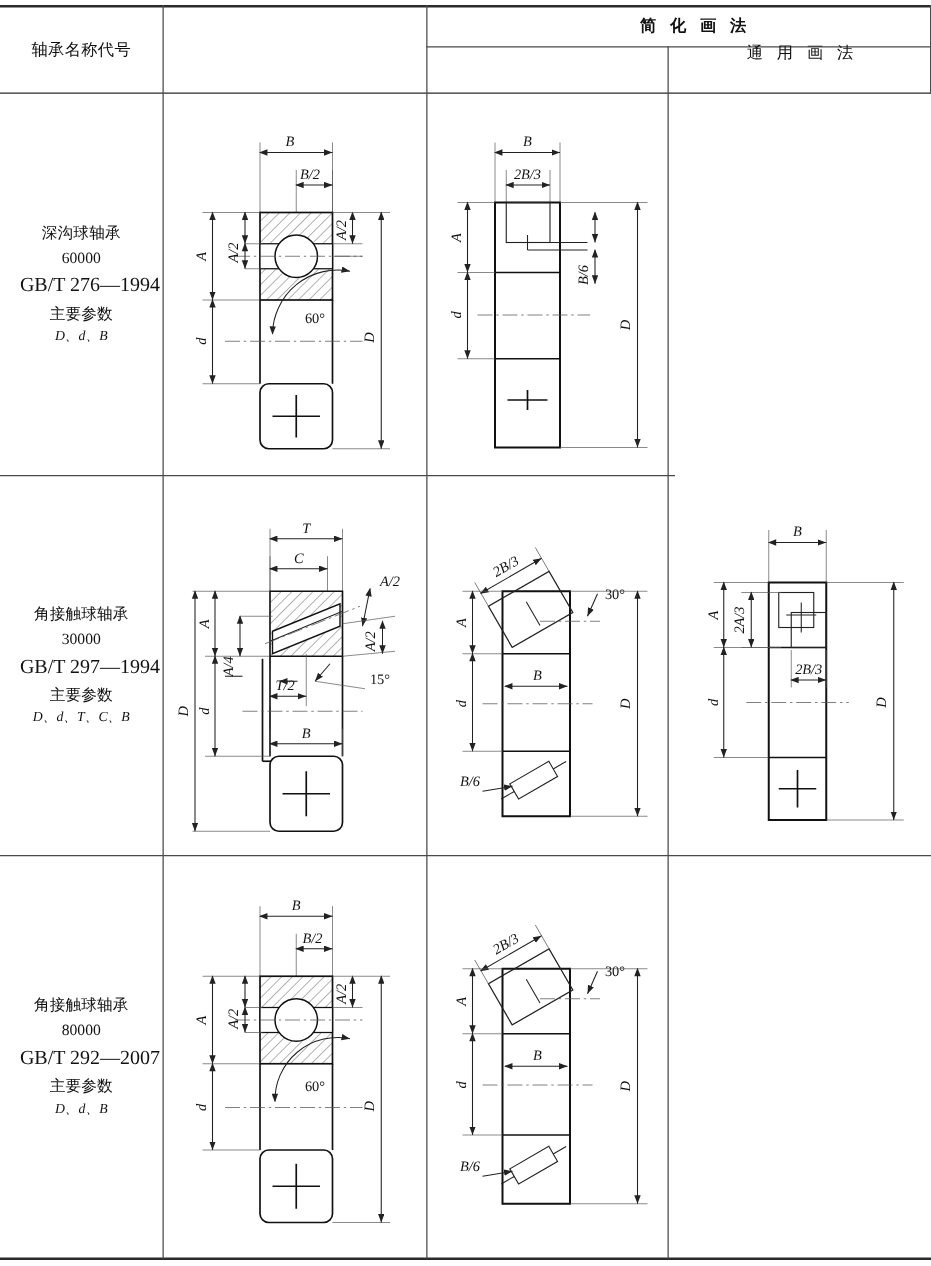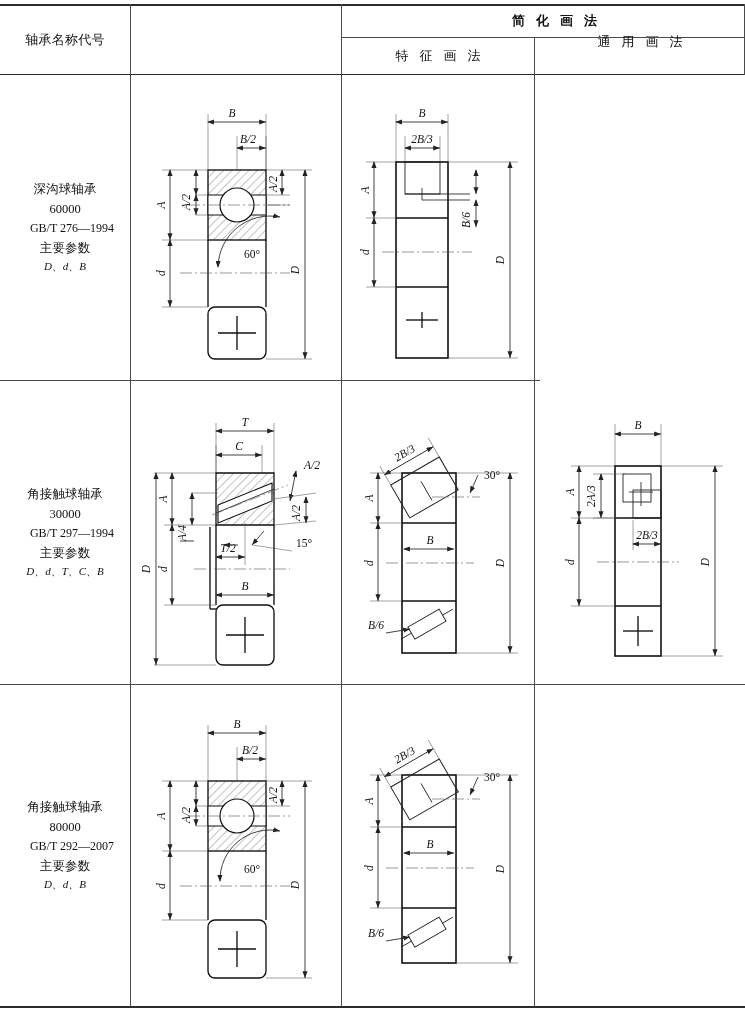--- a/index.html
+++ b/index.html
@@ -14,21 +14,21 @@
 
   
   .hdr{position:absolute;display:flex;align-items:center;justify-content:center;
        font-size:13px;letter-spacing:.30em;text-indent:.30em;color:#111;}
 
   
   .namecell{position:absolute;left:0;width:130px;display:flex;flex-direction:column;
             align-items:center;justify-content:center;gap:2px;font-size:12px;line-height:1.45;color:#111;}
   .namecell .cn{font-size:12.5px;letter-spacing:.01em;}
   .namecell .code{font-size:12.5px;}
-  .namecell .std{font-size:12px;margin-left:14px;}
+  .namecell .std{font-size:16px;margin-left:14px;}
   .namecell .prm{font-size:11px;font-style:italic;}
 
   
   svg{display:block;}
   .dw{position:absolute;}
   text{font-family:"Liberation Serif","DejaVu Serif",serif;fill:#111;}
   .lbl{font-size:11.5px;font-style:italic;}
   .lbl.up{font-style:normal;}
   .outline{fill:none;stroke:#111;stroke-width:1.35;}
   .thin{fill:none;stroke:#222;stroke-width:.85;}
@@ -51,21 +51,20 @@
 
   <div class="rule v" style="left:130px;top:4px;height:1003px;"></div>
   <div class="rule v" style="left:341px;top:4px;height:1003px;"></div>
   <div class="rule v" style="left:534px;top:37px;height:970px;"></div>
   <div class="rule v" style="left:744px;top:4px;height:71px;"></div>
 
   <div class="hdr" style="left:0;top:5px;width:130px;height:69px;">
     <span class="tight" style="letter-spacing:.02em;text-indent:0;">轴承名称代号</span>
   </div>
   <div class="hdr" style="left:353px;top:5px;width:403px;height:32px;font-weight:bold;">简  化  画  法</div>
-  <div class="hdr" style="left:342px;top:38px;width:192px;height:36px;">特 征 画 法</div>
   <div class="hdr" style="left:535px;top:24px;width:210px;height:36px;">通 用 画 法</div>
 
   <div class="namecell" style="top:75px;height:305px;">
     <div class="cn">深沟球轴承</div>
     <div class="code">60000</div>
     <div class="std">GB/T 276—1994</div>
     <div class="cn">主要参数</div>
     <div class="prm">D、d、B</div>
   </div>
 

